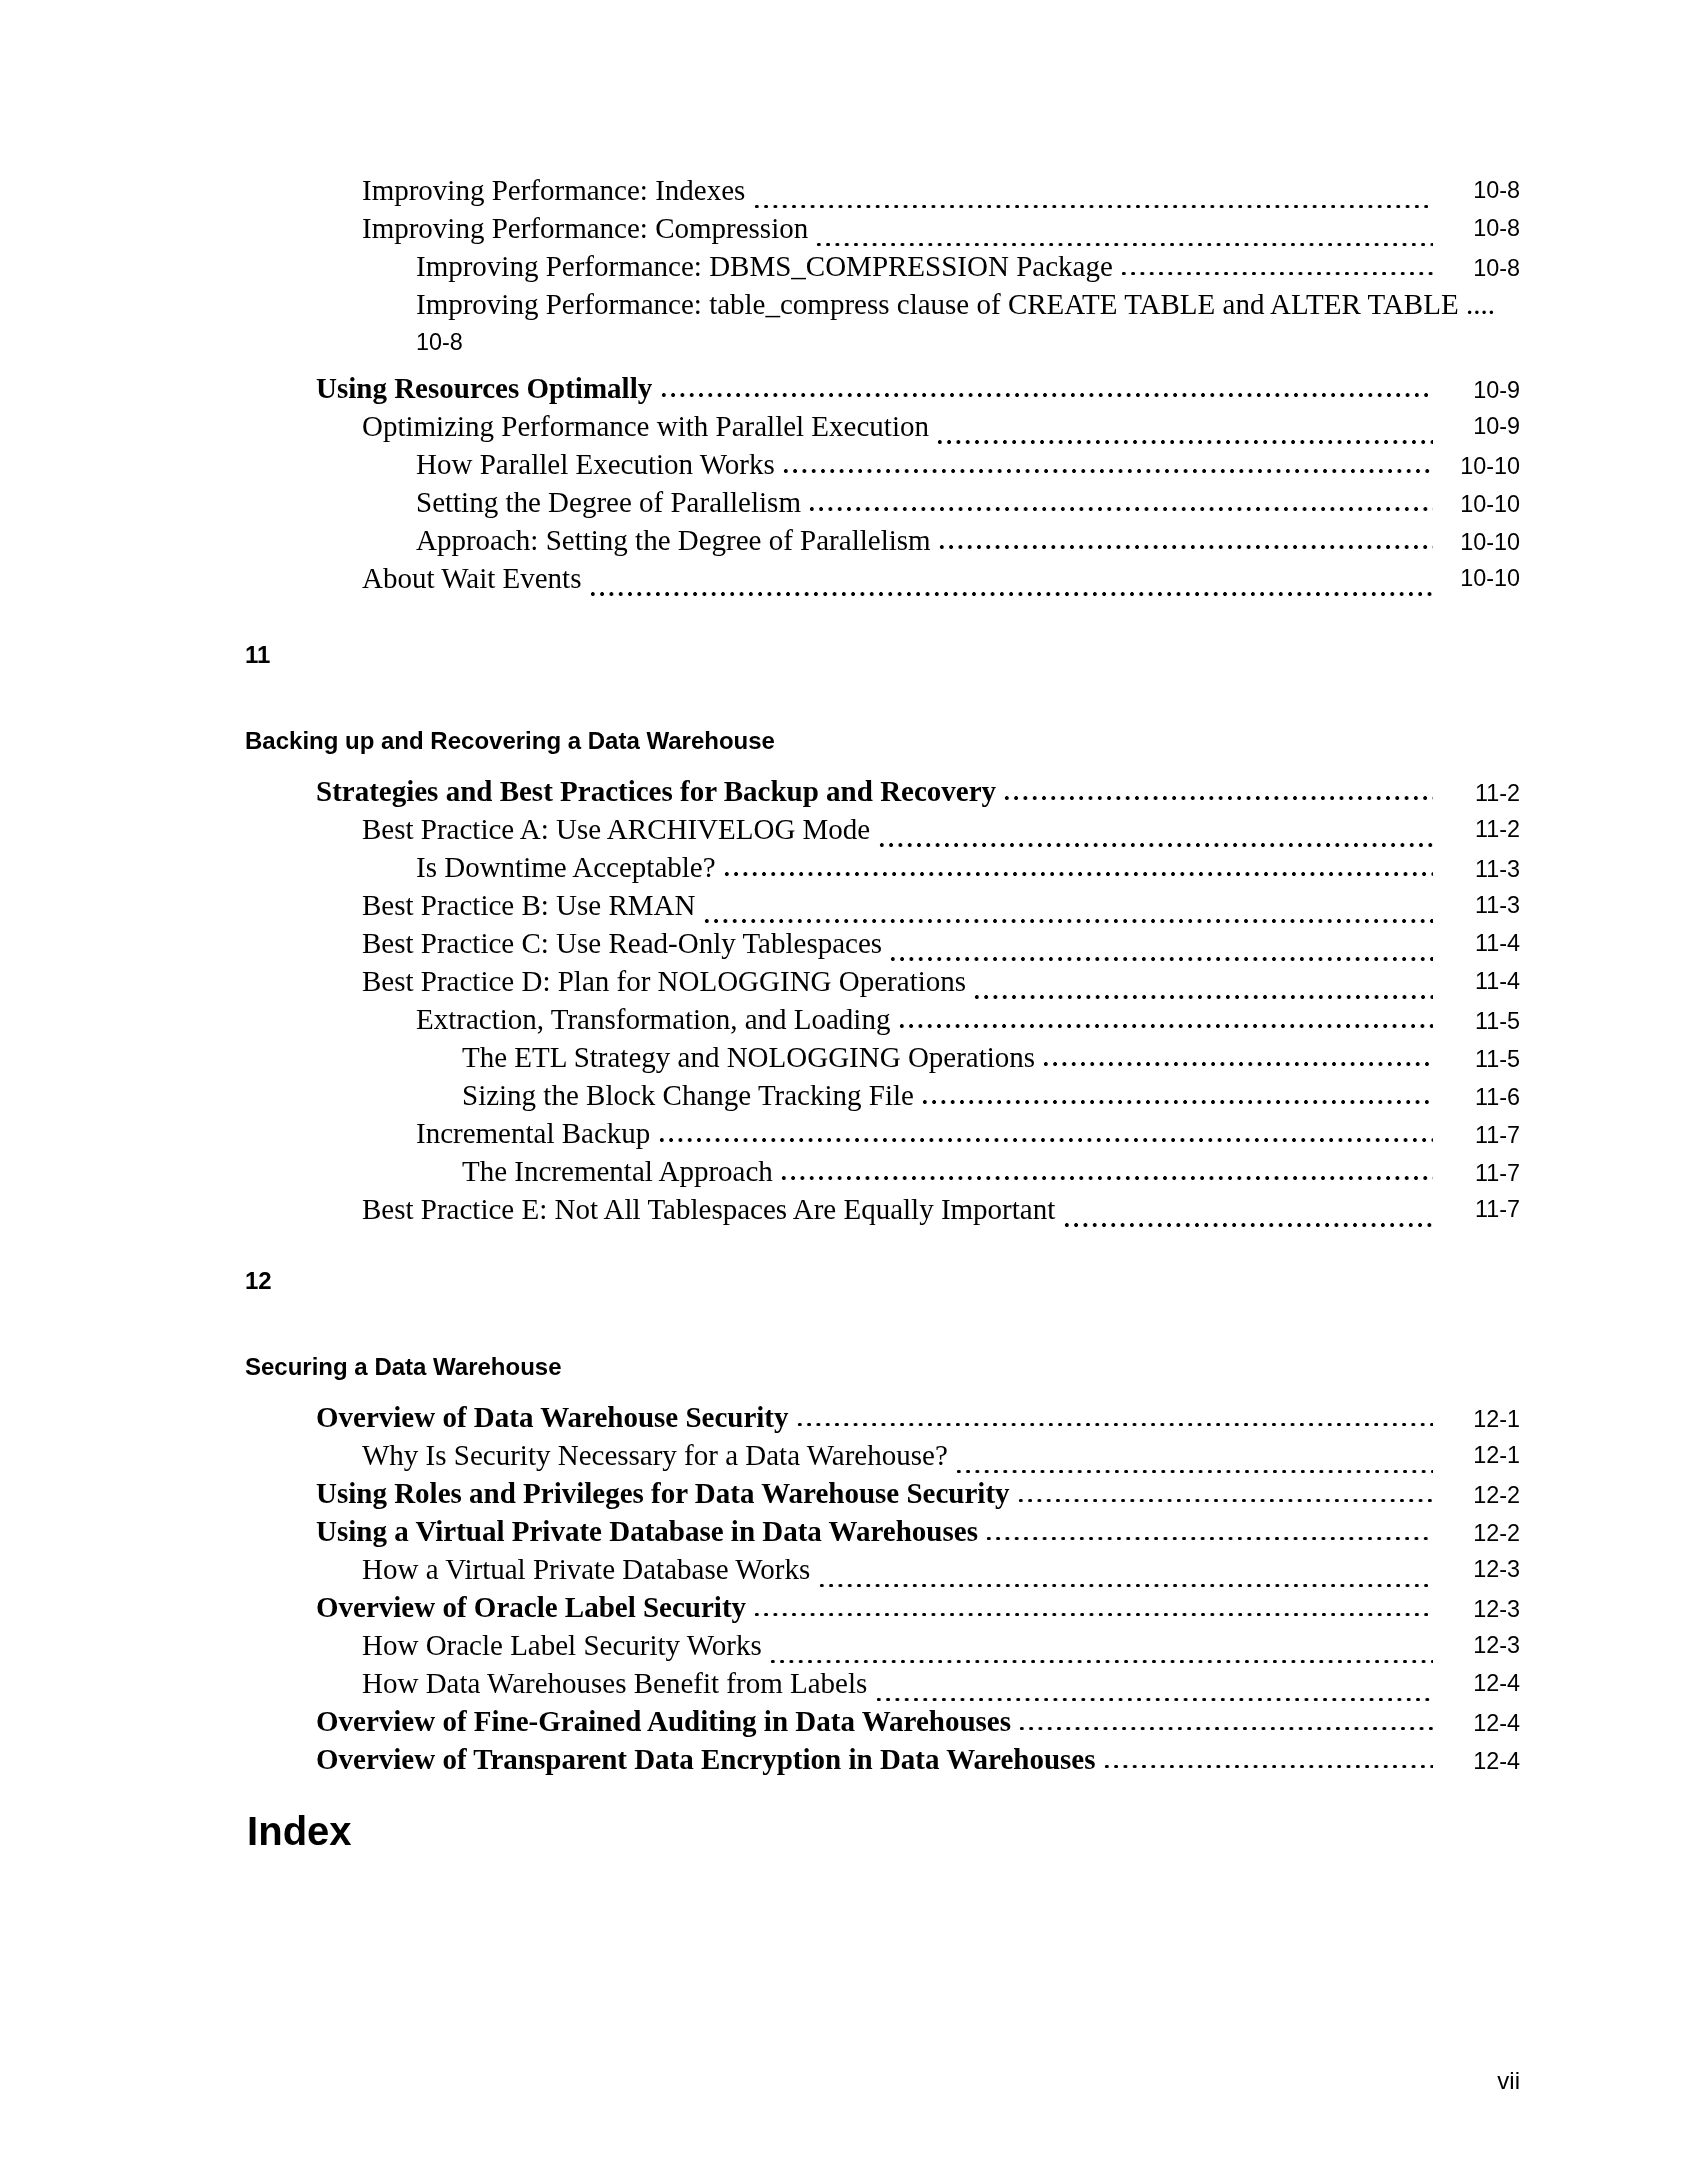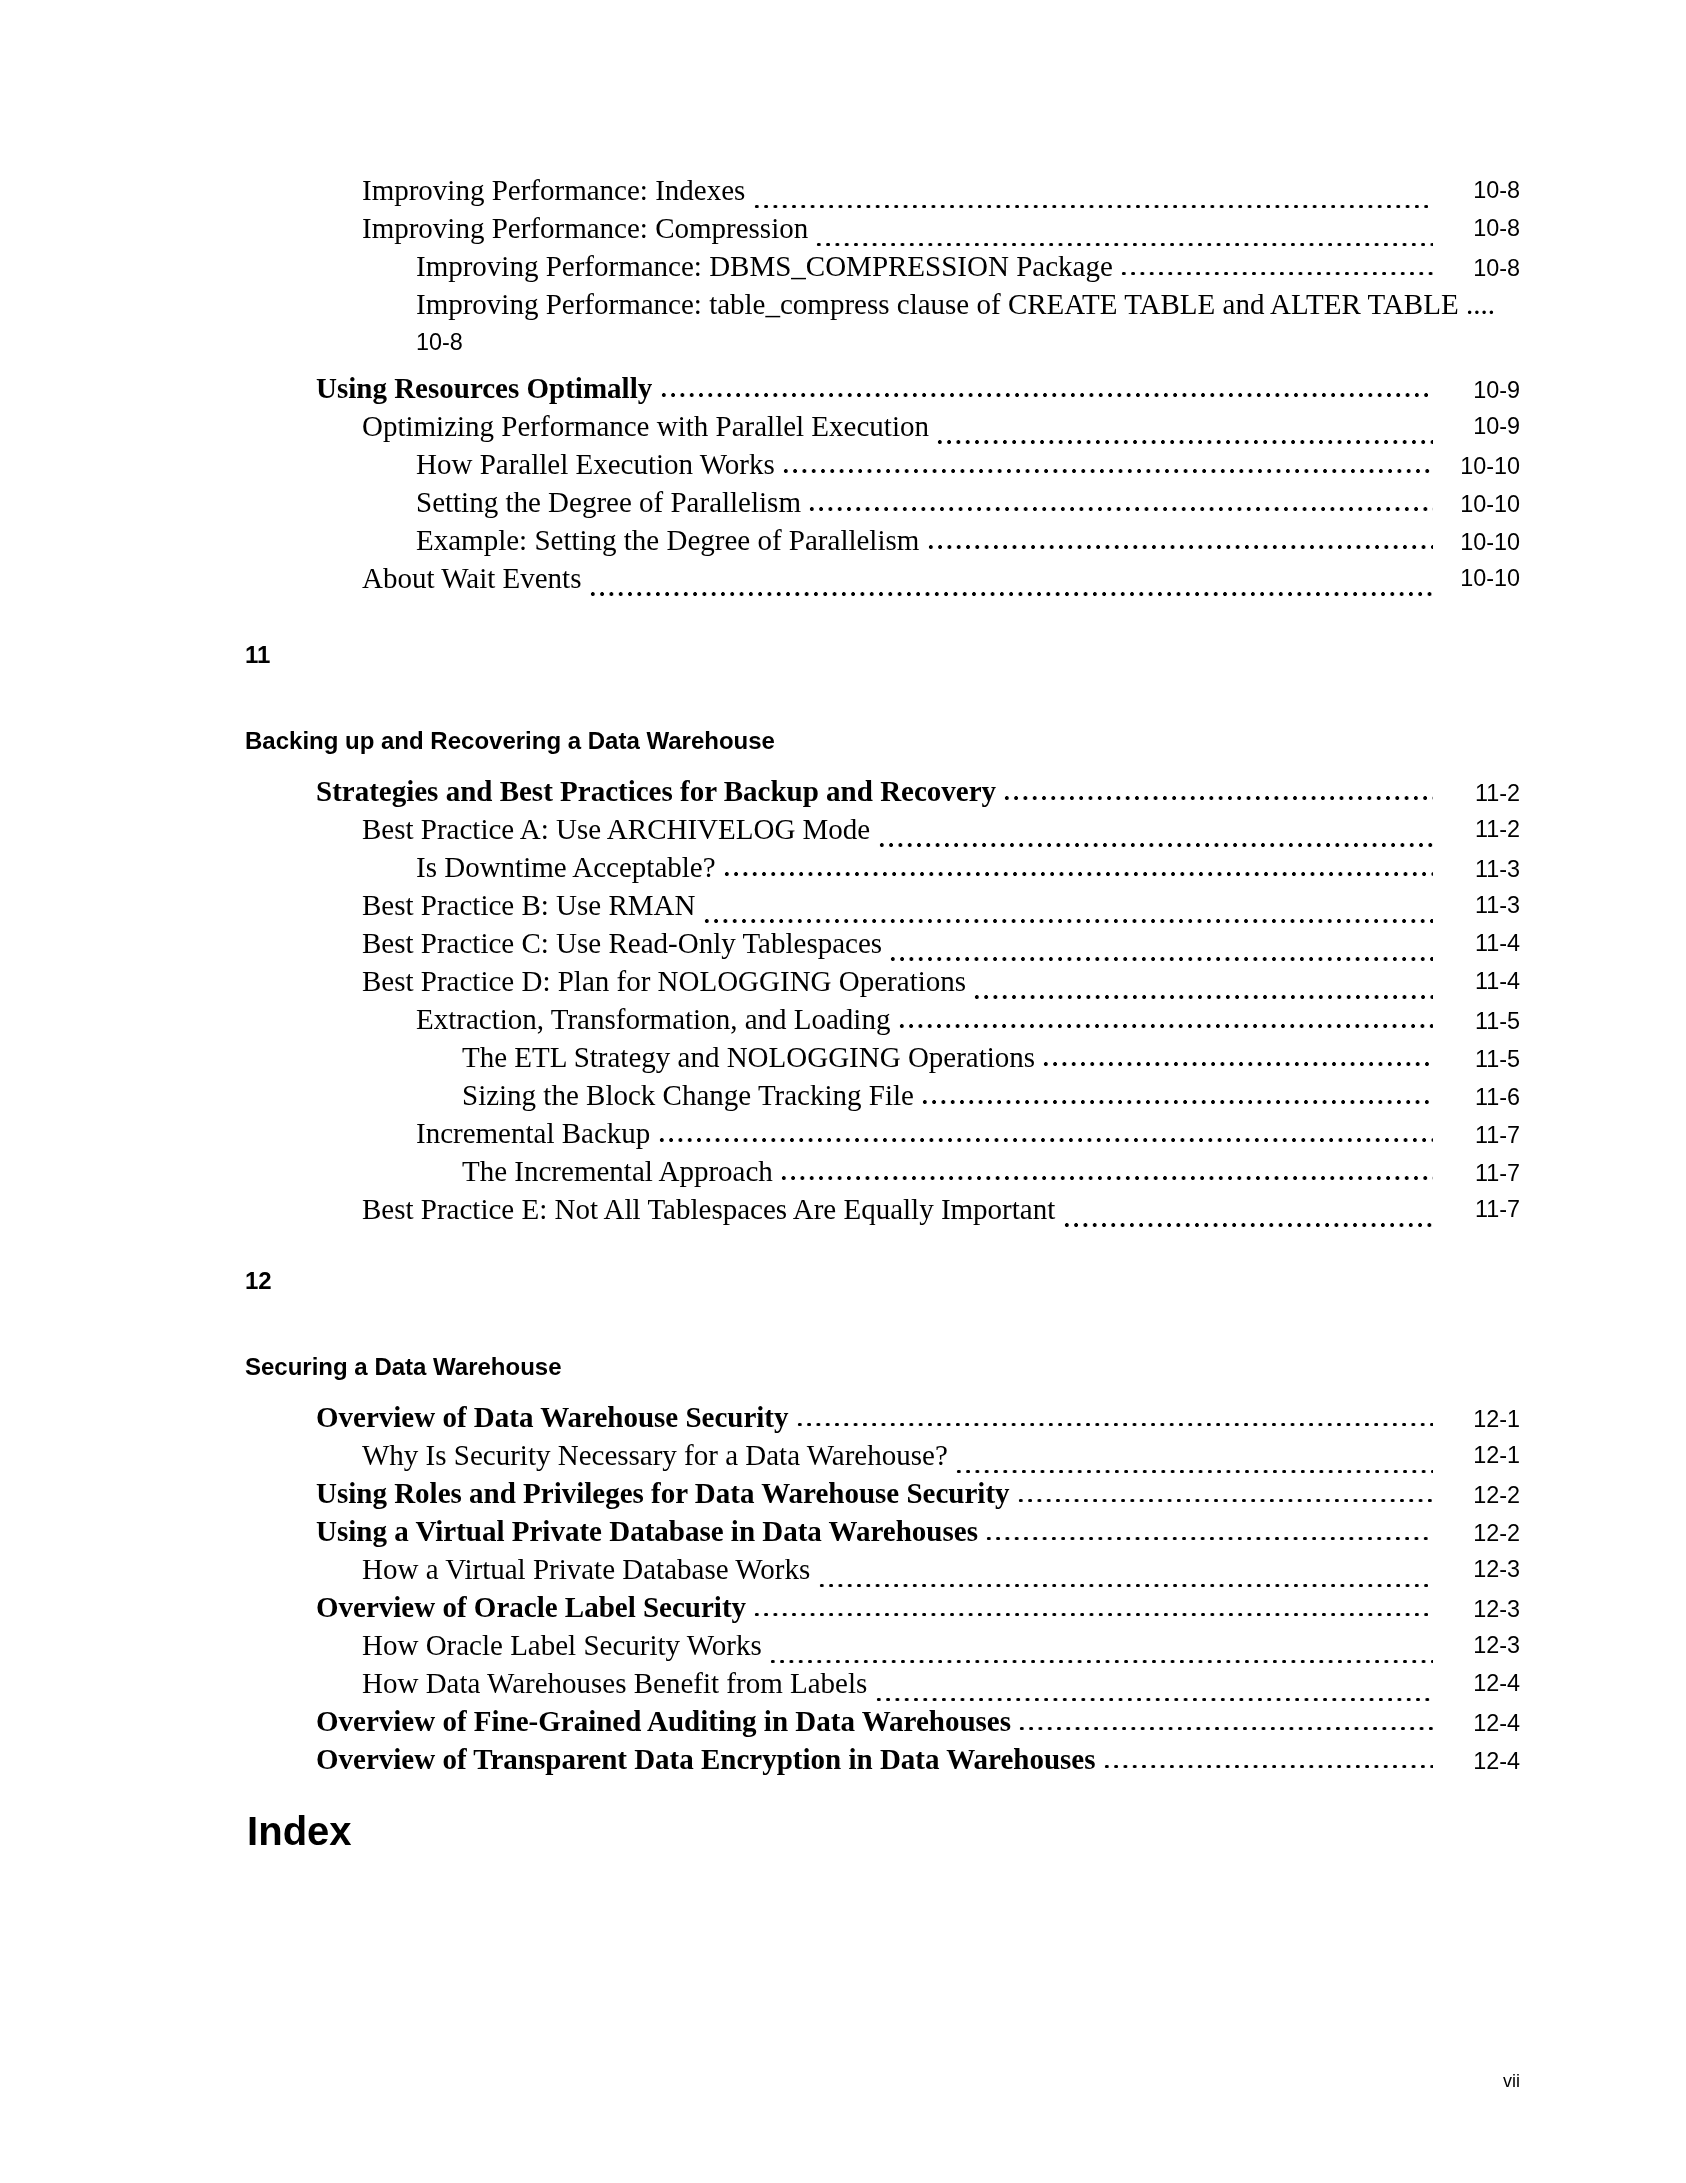--- a/index.html
+++ b/index.html
@@ -80,21 +80,21 @@
     font-weight: bold;
     font-size: 40px;
     line-height: 39px;
   }
   
   .footer-page-number {
     position: absolute;
     right: 167px;
     top: 2068px;
     font-family: "Liberation Sans", sans-serif;
-    font-size: 18px;
+    font-size: 24px;
     line-height: 26px;
   }
 </style>
 </head>
 <body>
 
 <div class="page">
   <div class="content" id="content">
       <div class="toc-row lvl-2">
     <span class="entry-label">Improving Performance: Indexes</span>
@@ -133,21 +133,21 @@
     <span class="entry-label">How Parallel Execution Works</span>
   <span class="dot-leader"></span>
         <span class="page-num">10-10</span>
       </div>
       <div class="toc-row lvl-3">
     <span class="entry-label">Setting the Degree of Parallelism</span>
   <span class="dot-leader"></span>
         <span class="page-num">10-10</span>
       </div>
       <div class="toc-row lvl-3">
-    <span class="entry-label">Example: Setting the Degree of Parallelism</span>
+    <span class="entry-label">Approach: Setting the Degree of Parallelism</span>
   <span class="dot-leader"></span>
         <span class="page-num">10-10</span>
       </div>
       <div class="toc-row lvl-2">
     <span class="entry-label">About Wait Events</span>
   <span class="dot-leader"></span>
         <span class="page-num">10-10</span>
       </div>
       <div class="chapter-heading ch-11">
     <span class="chapter-number">11</span>

